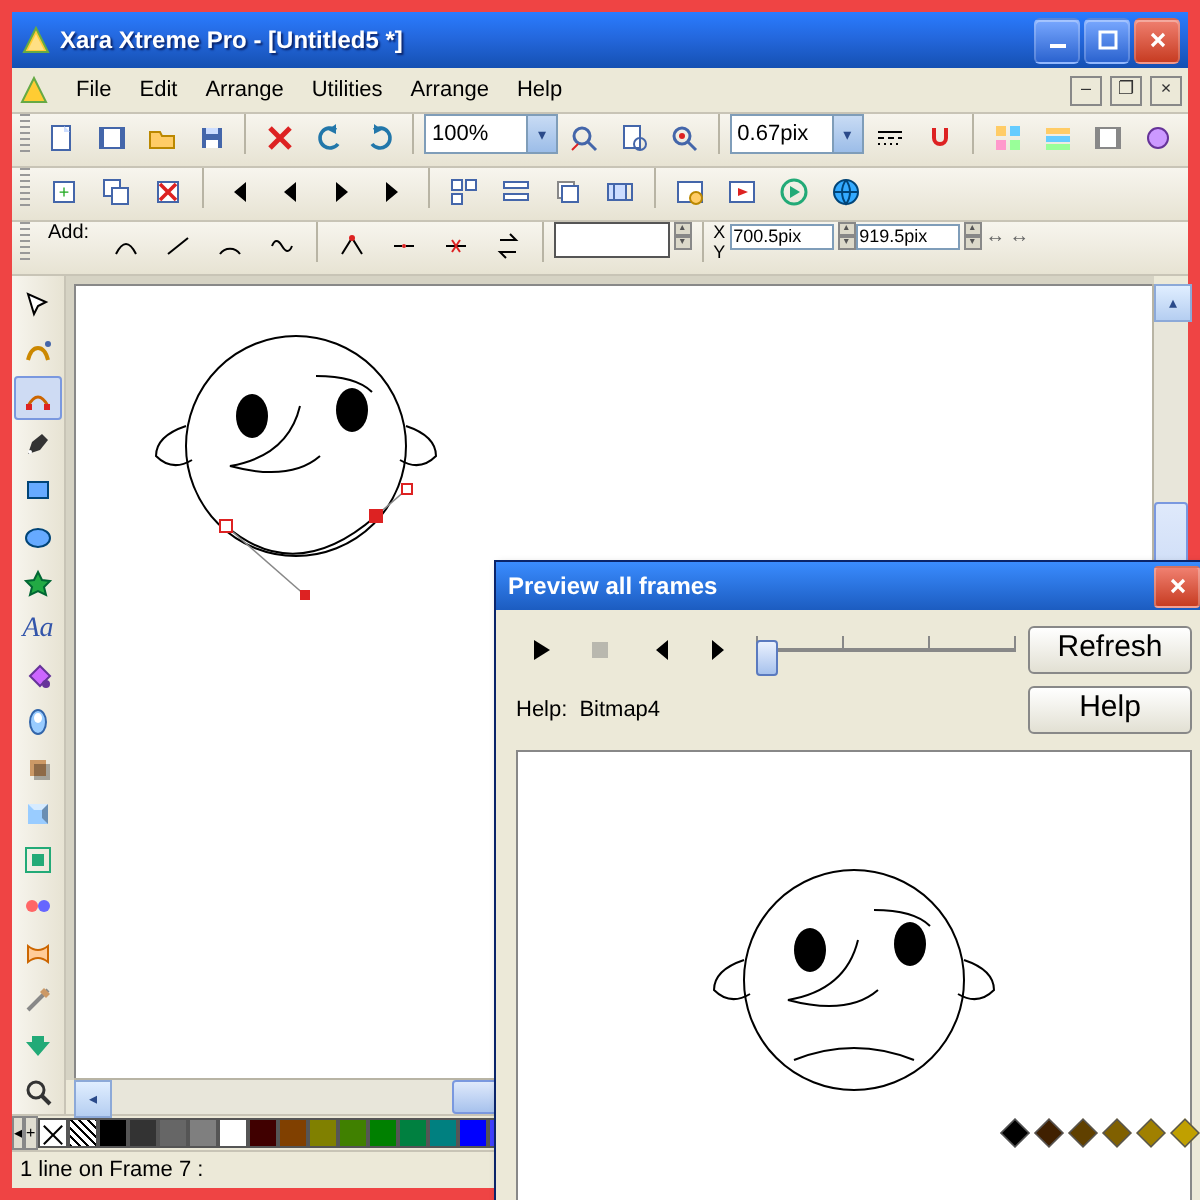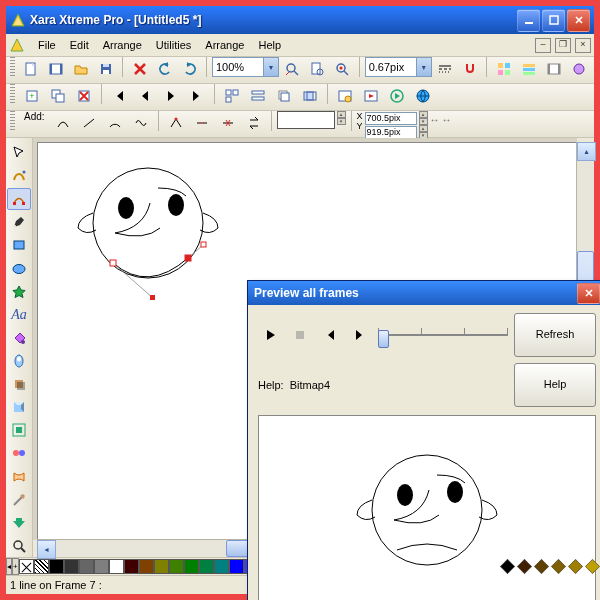--- a/index.html
+++ b/index.html
@@ -22,21 +22,21 @@
 .toolbar{height:26px;background:linear-gradient(to bottom,#f7f5ee,#e7e3d3);border-bottom:1px solid #c8c4b6;display:flex;align-items:flex-start;padding:0 4px;gap:2px}
 .tbar-grip{width:5px;height:20px;background:repeating-linear-gradient(to bottom,#999 0 1px,transparent 1px 3px);margin-right:3px}
 .tbtn{width:22px;height:22px;border:1px solid transparent;border-radius:2px;display:flex;align-items:center;justify-content:center;font-size:12px}
 .tsep{width:1px;height:20px;background:#b8b4a4;margin:0 3px}
 .tinput{height:18px;border:1px solid #7f9db9;background:#fff;font-size:11px;padding:0 3px}
 .zoom-box{display:flex;align-items:center}
 .zoom-box .tinput{width:44px}
 .zoom-box .dd{width:14px;height:18px;border:1px solid #7f9db9;border-left:0;background:linear-gradient(to bottom,#c8dbf4,#9cbde8);display:flex;align-items:center;justify-content:center;font-size:8px;color:#2a4a8a}
 .wide{width:56px}
 .txt-lbl{padding:0 4px;font-size:10px}
-.stack-vals{display:flex;flex-direction:column;font-size:9px;line-height:9px;gap:0}
+.stack-vals{display:flex;font-size:9px;line-height:9px;gap:0}
 .stack-vals .pair{display:flex;align-items:center;gap:2px}
 .stack-vals .field{border:1px solid #7f9db9;background:#fff;width:48px;height:11px;padding:0 1px;font-size:9px}
 .spn{width:9px;display:flex;flex-direction:column}
 .spn span{height:5px;border:1px solid #888;background:#dcd9ca;font-size:5px;line-height:4px;text-align:center;color:#555}
 .lock-icon{width:10px;height:14px;display:flex;align-items:center;justify-content:center;font-size:10px;color:#666}
 .line-swatch{width:56px;height:16px;border:1px solid #555;background:#fff}
 
 .main{flex:1;display:flex;min-height:0}
 .tool-col{width:26px;background:linear-gradient(to right,#f7f5ee,#e7e3d3);display:flex;flex-direction:column;align-items:center;padding-top:4px;gap:1px;border-right:1px solid #c8c4b6}
 .tool-btn{width:22px;height:22px;border:1px solid transparent;border-radius:2px;display:flex;align-items:center;justify-content:center;font-size:13px}
@@ -53,21 +53,21 @@
 .vscroll .scroll-thumb{width:15px;height:120px;margin:auto 0}
 .vscroll .scroll-track{flex-direction:column;height:calc(100% - 34px)}
 .vscroll .scroll-btn{height:17px;width:17px}
 
 .dialog{position:absolute;left:214px;top:142px;width:358px;height:342px;border:1px solid #0a246a;background:#ece9d8;display:flex;flex-direction:column;box-shadow:2px 2px 4px rgba(0,0,0,0.25)}
 .dlg-title{height:24px;background:linear-gradient(to bottom,#3a8cff,#1c5cc0);display:flex;align-items:center;color:#fff;font-weight:bold;font-size:12px;padding:0 6px}
 .dlg-title .txt{flex:1}
 .dlg-close{width:21px;height:19px;background:linear-gradient(to bottom,#f08070,#c73c22);border:1px solid #fff4;border-radius:2px;display:flex;align-items:center;justify-content:center}
 .dlg-body{flex:1;padding:8px 10px;display:flex;flex-direction:column;gap:6px}
 .dlg-row{display:flex;align-items:center;gap:6px}
-.btnw{height:22px;border:1px solid #888;background:linear-gradient(to bottom,#fff,#e2e0d3);border-radius:3px;padding:10px 10px;font-size:11px;min-width:60px;text-align:center;line-height:20px}
+.btnw{height:22px;border:1px solid #888;background:linear-gradient(to bottom,#fff,#e2e0d3);border-radius:3px;padding:0 10px;font-size:15px;min-width:60px;text-align:center;line-height:20px}
 .slider{flex:1;height:20px;position:relative;display:flex;align-items:center}
 .slider .track-line{position:absolute;left:0;right:0;top:9px;height:2px;background:#888}
 .slider .tick{position:absolute;top:3px;width:1px;height:6px;background:#888}
 .slider .thumb{position:absolute;left:0;top:5px;width:9px;height:16px;background:linear-gradient(to bottom,#eaf1fe,#a7c2ed);border:1px solid #5a7abf;border-radius:2px}
 .frame-label{display:flex;gap:6px;font-size:11px;align-items:center}
 .preview-area{flex:1;border:1px solid #888;background:#fff;display:flex;align-items:center;justify-content:center;margin-top:2px}
 
 .colorbar{height:17px;background:#ece9d8;display:flex;align-items:center;border-top:1px solid #c8c4b6}
 .colorbar .endbtn{width:15px;height:15px;border:1px solid #888;background:#e0ddd0;font-size:8px;display:flex;align-items:center;justify-content:center}
 .swatch{width:13px;height:13px;border:1px solid #555;flex:0 0 13px}

